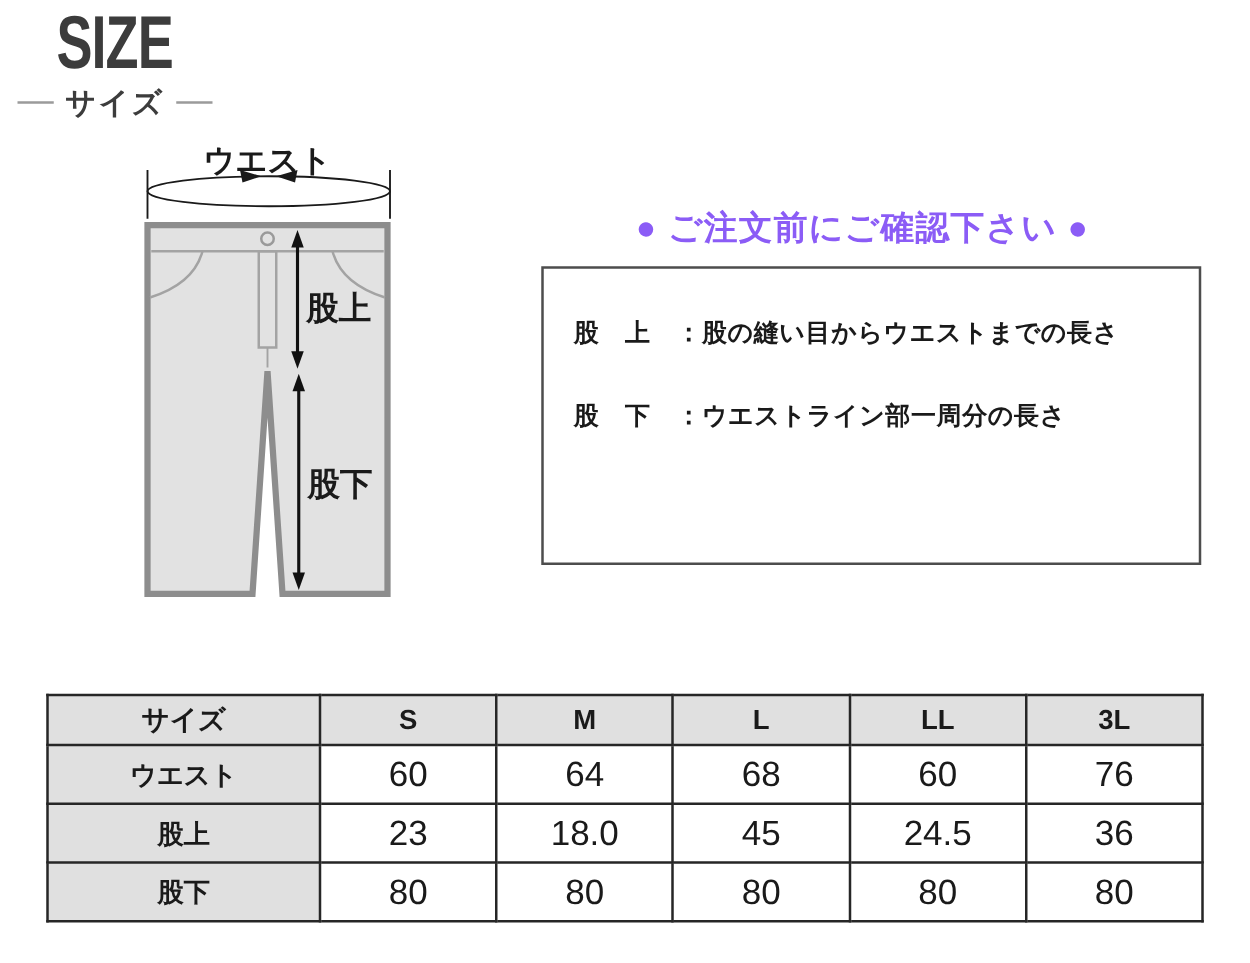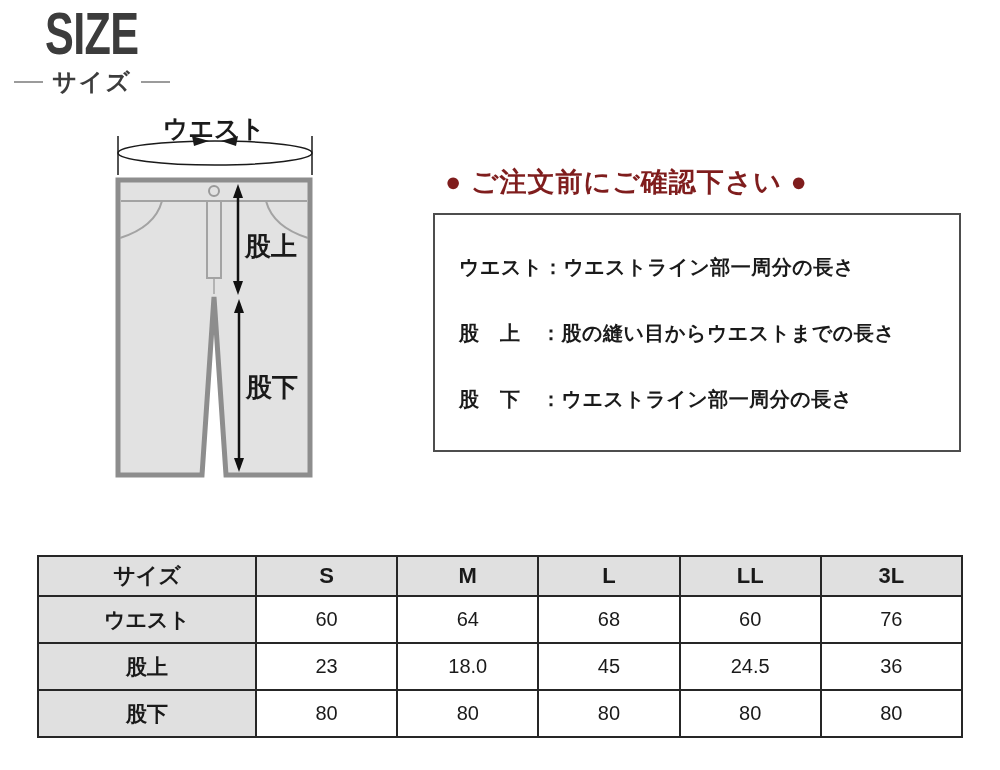--- a/index.html
+++ b/index.html
@@ -13,37 +13,37 @@
     transform:scaleX(0.72); transform-origin:center; line-height:1.0; }
   .brand-sub { display:flex; align-items:center; gap:9px; margin-top:2px; }
   .brand-sub .jp { font-size:24px; font-weight:bold; color:#3c3c3c; letter-spacing:2px; }
   .dash { width:29px; height:2px; background:#9b9b9b; }
 
   
   .diagram { left:88px; top:103px; }
   .diagram text { font-weight:bold; fill:#1a1a1a; }
 
   
-  .notice-title { left:445px; top:164px; width:490px; 
-    font-size:27px; font-weight:bold; color:#7f1d1d; letter-spacing:1px; white-space:nowrap; }
+  .notice-title { left:445px; top:164px; width:490px; text-align:center;
+    font-size:27px; font-weight:bold; color:#8b5cf6; letter-spacing:1px; white-space:nowrap; }
 
   
   .notice-box { left:433px; top:213px; width:528px; height:239px;
     border:2px solid #4d4d4d; background:#ffffff; padding:42px 0 0 24px; }
   .notice-line { font-size:20px; font-weight:bold; line-height:20px; margin-bottom:46px;
     letter-spacing:0.5px; white-space:nowrap; }
 
   
   table.size { left:37px; top:555px; position:absolute; width:926px;
     border-collapse:collapse; table-layout:fixed; }
   table.size th, table.size td { border:2px solid #262626; text-align:center; vertical-align:middle; }
   table.size col.first { width:218px; }
   table.size thead th { height:40px; background:#e0e0e0; font-size:22px; font-weight:bold; }
   table.size td.rowlabel { background:#e0e0e0; font-size:21px; font-weight:bold; }
-  table.size td { height:47px; background:#ffffff; font-size:20px; font-weight:normal; }
+  table.size td { height:47px; background:#ffffff; font-size:28px; font-weight:normal; }
 </style>
 </head>
 <body>
 
 <div class="abs brand">
   <div class="brand-title">SIZE</div>
   <div class="brand-sub">
     <span class="dash"></span>
     <span class="jp">サイズ</span>
     <span class="dash"></span>
@@ -80,21 +80,20 @@
 
   <line x1="151" y1="204" x2="151" y2="362" stroke="#111" stroke-width="2.5"></line>
   <polygon points="151,196 146,210 156,210" fill="#111"></polygon>
   <polygon points="151,369 146,355 156,355" fill="#111"></polygon>
   <text x="158" y="293" font-size="26">股下</text>
 </svg>
 
 <div class="abs notice-title">● ご注文前にご確認下さい ●</div>
 
 <div class="abs notice-box">
-  <div class="notice-line">ウエスト：ウエストライン部一周分の長さ</div>
   <div class="notice-line">股　上　：股の縫い目からウエストまでの長さ</div>
   <div class="notice-line">股　下　：ウエストライン部一周分の長さ</div>
 </div>
 
 <table class="size">
   <colgroup>
     <col class="first">
       <col>
       <col>
       <col>

